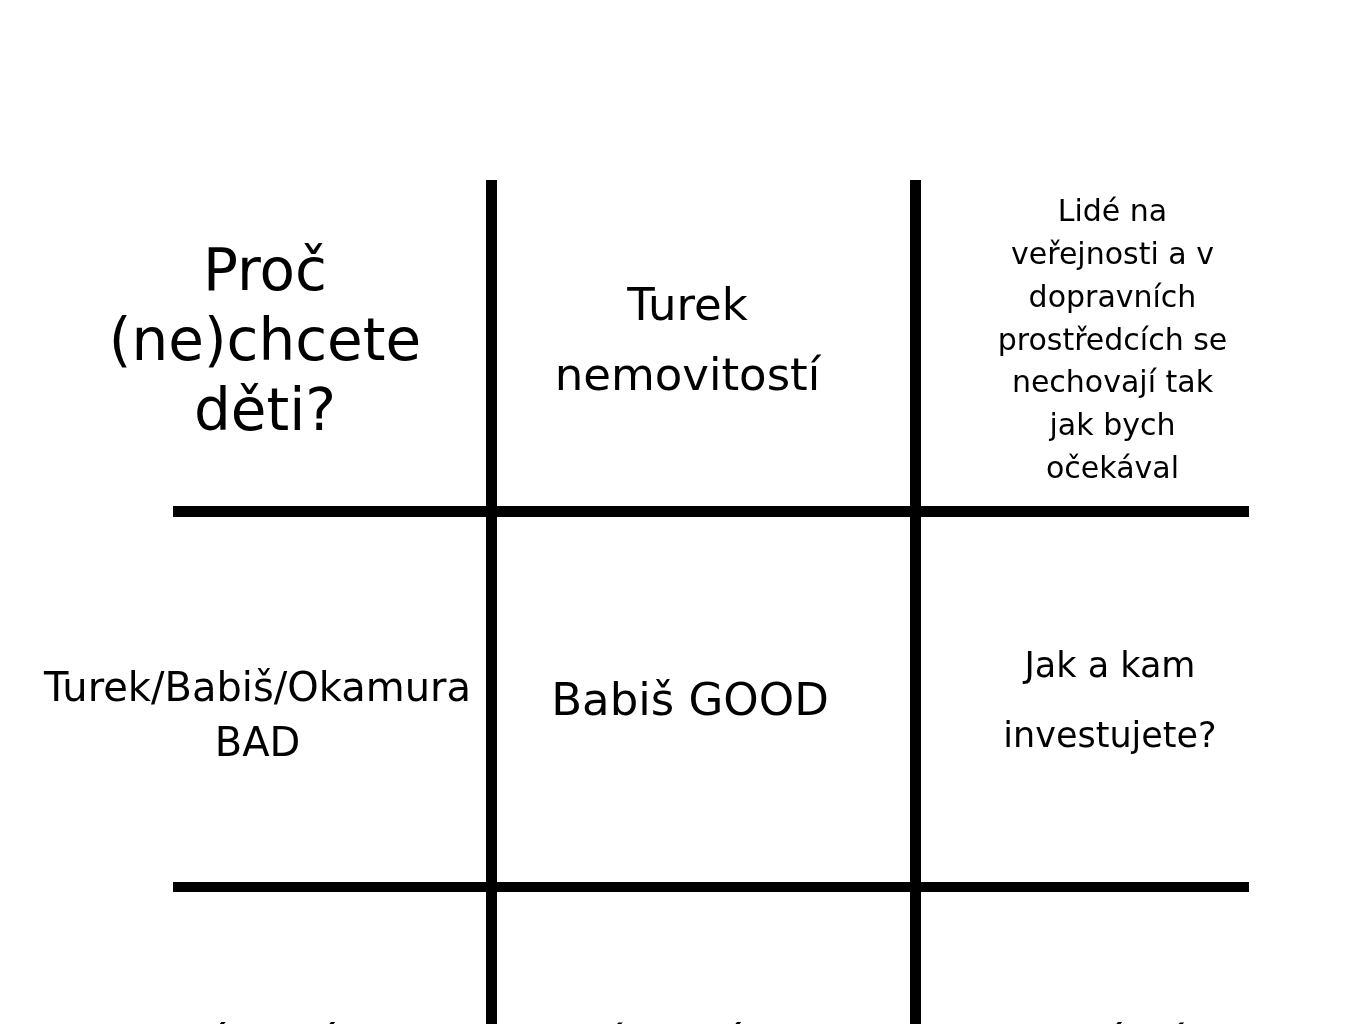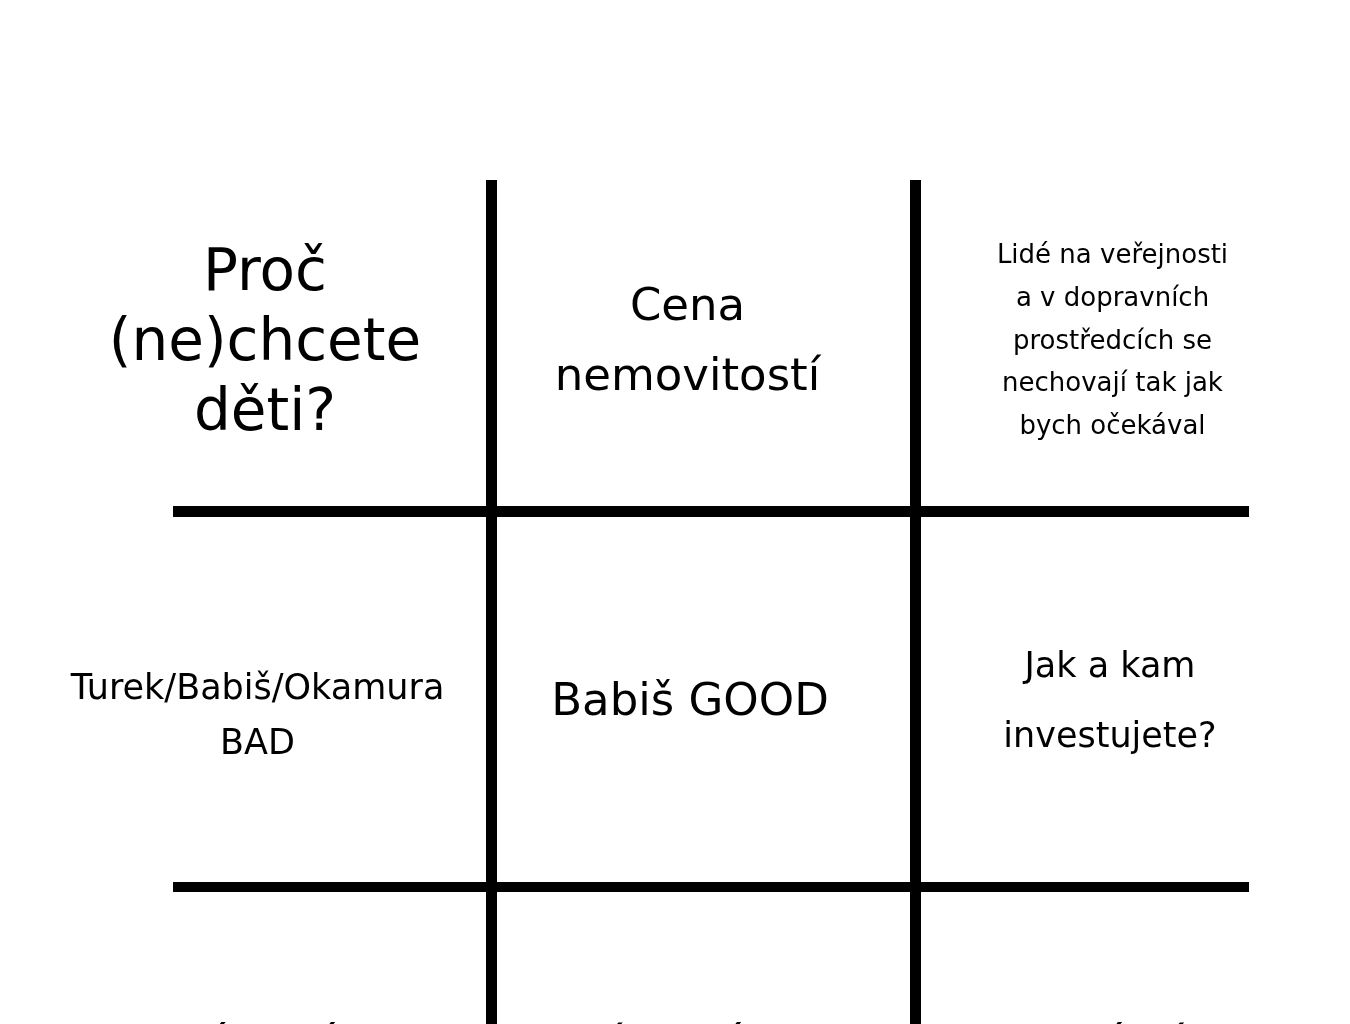--- a/index.html
+++ b/index.html
@@ -18,27 +18,27 @@
   <div class="line" style="left:486px; top:180px; width:11px; height:844px;"></div>
   <div class="line" style="left:910px; top:180px; width:11px; height:844px;"></div>
 
   <div class="line" style="left:173px; top:506px; width:1076px; height:11px;"></div>
   <div class="line" style="left:173px; top:882px; width:1076px; height:10px;"></div>
 
   <div class="cell" style="left:60px; top:260px; width:410px; height:160px; font-size:58px; line-height:70px;">
     <span style="width:390px;">Proč (ne)chcete děti?</span>
   </div>
   <div class="cell" style="left:510px; top:260px; width:355px; height:160px; font-size:45px; line-height:70px;">
-    <span style="width:300px;">Cena nemovitostí</span>
+    <span style="width:300px;">Turek nemovitostí</span>
   </div>
-  <div class="cell" style="left:975px; top:190px; width:275px; height:300px; font-size:26px; line-height:42.8px;">
+  <div class="cell" style="left:975px; top:190px; width:275px; height:300px; font-size:30px; line-height:42.8px;">
     <span style="width:245px;">Lidé na veřejnosti a v dopravních prostředcích se nechovají tak jak bych očekával</span>
   </div>
 
-  <div class="cell" style="left:30px; top:660px; width:455px; height:110px; font-size:35px; line-height:55px;align-items:flex-end;">
+  <div class="cell" style="left:30px; top:660px; width:455px; height:110px; font-size:40px; line-height:55px;align-items:flex-end;">
     <span style="width:440px;">Turek/Babiš/Okamura BAD</span>
   </div>
   <div class="cell" style="left:510px; top:665px; width:360px; height:70px; font-size:45px; line-height:70px;">
     <span>Babiš GOOD</span>
   </div>
   <div class="cell" style="left:955px; top:630px; width:310px; height:140px; font-size:35px; line-height:70px;">
     <span style="width:300px;">Jak a kam investujete?</span>
   </div>
 
   <div class="cell" style="left:60px; top:1008px; width:410px; height:70px; font-size:45px; line-height:70px; align-items:flex-start;">

